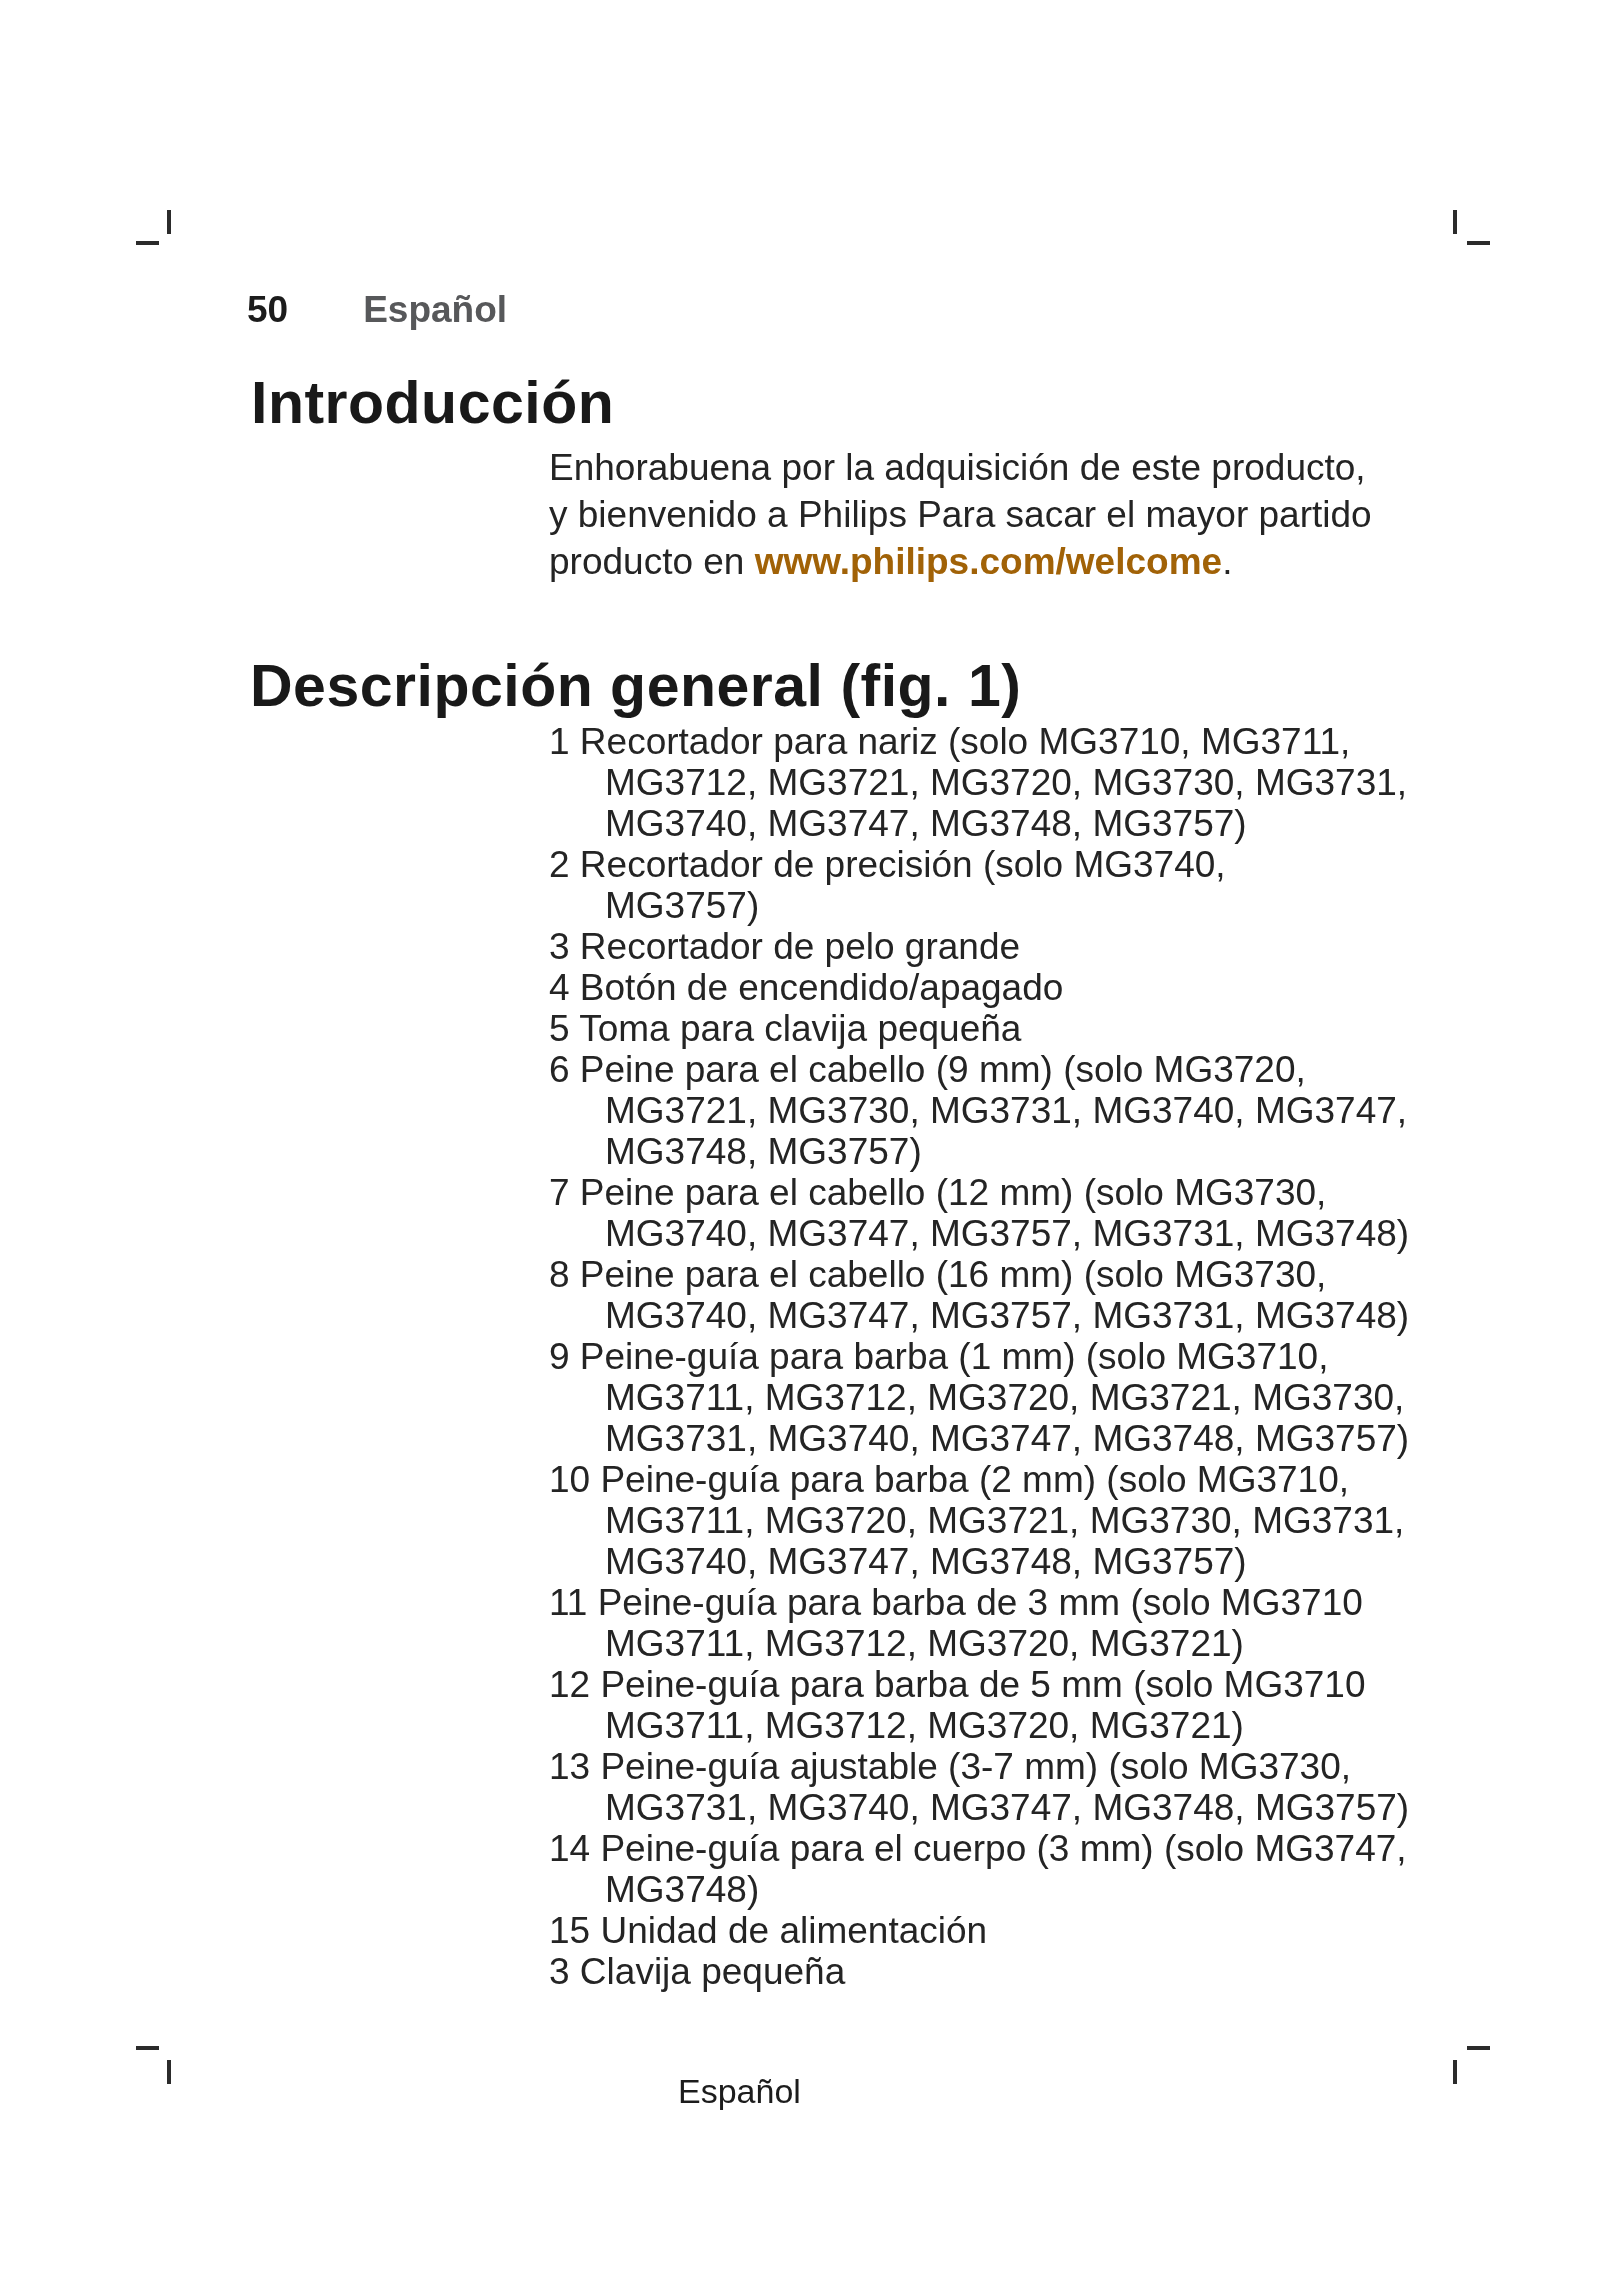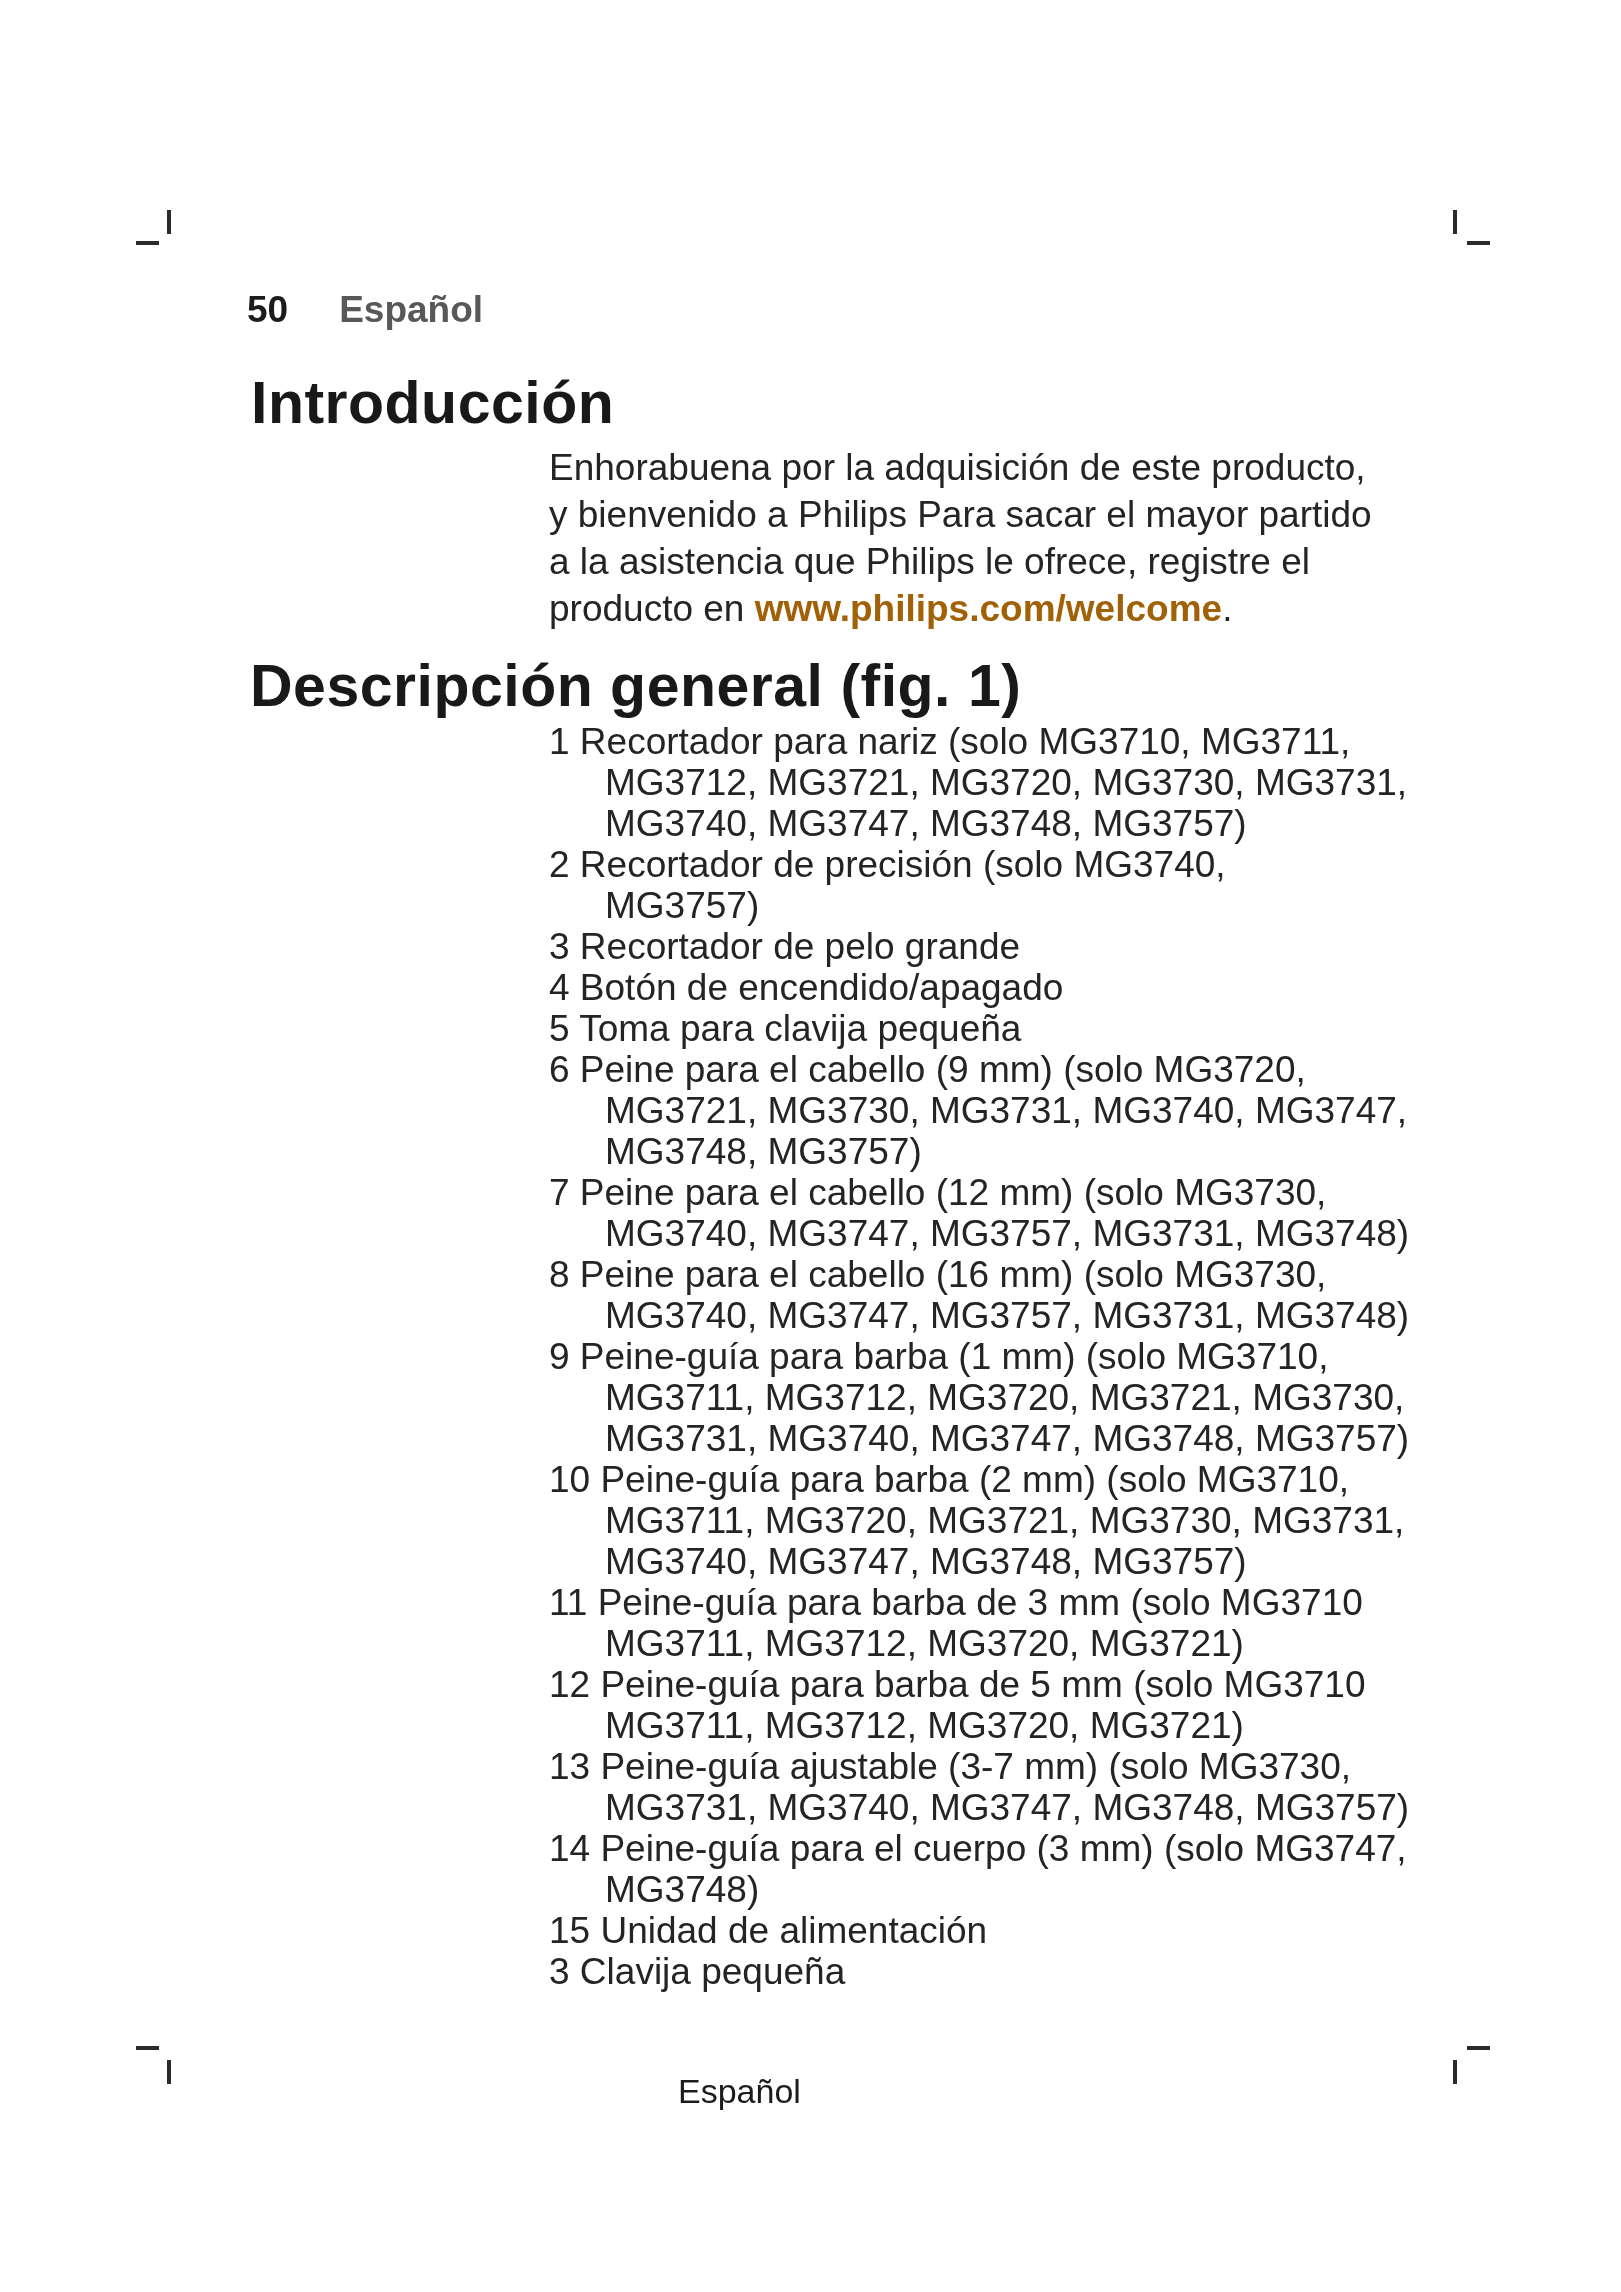--- a/index.html
+++ b/index.html
@@ -28,21 +28,21 @@
     position: absolute;
     top: 291px;
     left: 247px;
     font-size: 37px;
     line-height: 37px;
     white-space: nowrap;
   }
   .page-number {
     color: #1c1c1c;
     font-weight: 700;
-    margin-right: 51px;
+    margin-right: 75px;
   }
   .page-language {
     color: #57585a;
     font-weight: 700;
   }
 
   .h1 {
     position: absolute;
     left: 247px;
     top: 370px;
@@ -123,21 +123,20 @@
 
   <div class="page-header">
     <span class="page-number">50</span><span class="page-language">Español</span>
   </div>
 
   <h1 class="h1">Introducción</h1>
 
   <div class="intro-text">
     <div class="pline">Enhorabuena por la adquisición de este producto,</div>
     <div class="pline">y bienvenido a Philips Para sacar el mayor partido</div>
-    <div class="pline">a la asistencia que Philips le ofrece, registre el</div>
     <div class="pline"><span>producto en </span><strong>www.philips.com/welcome</strong><span>.</span></div>
   </div>
 
   <h2 class="h2">Descripción general (fig. 1)</h2>
 
   <div class="parts-list" id="parts-list">
       <div class="item">
         <div class="line first">1 Recortador para nariz (solo MG3710, MG3711,</div>
         <div class="line cont">MG3712, MG3721, MG3720, MG3730, MG3731,</div>
         <div class="line cont">MG3740, MG3747, MG3748, MG3757)</div>

